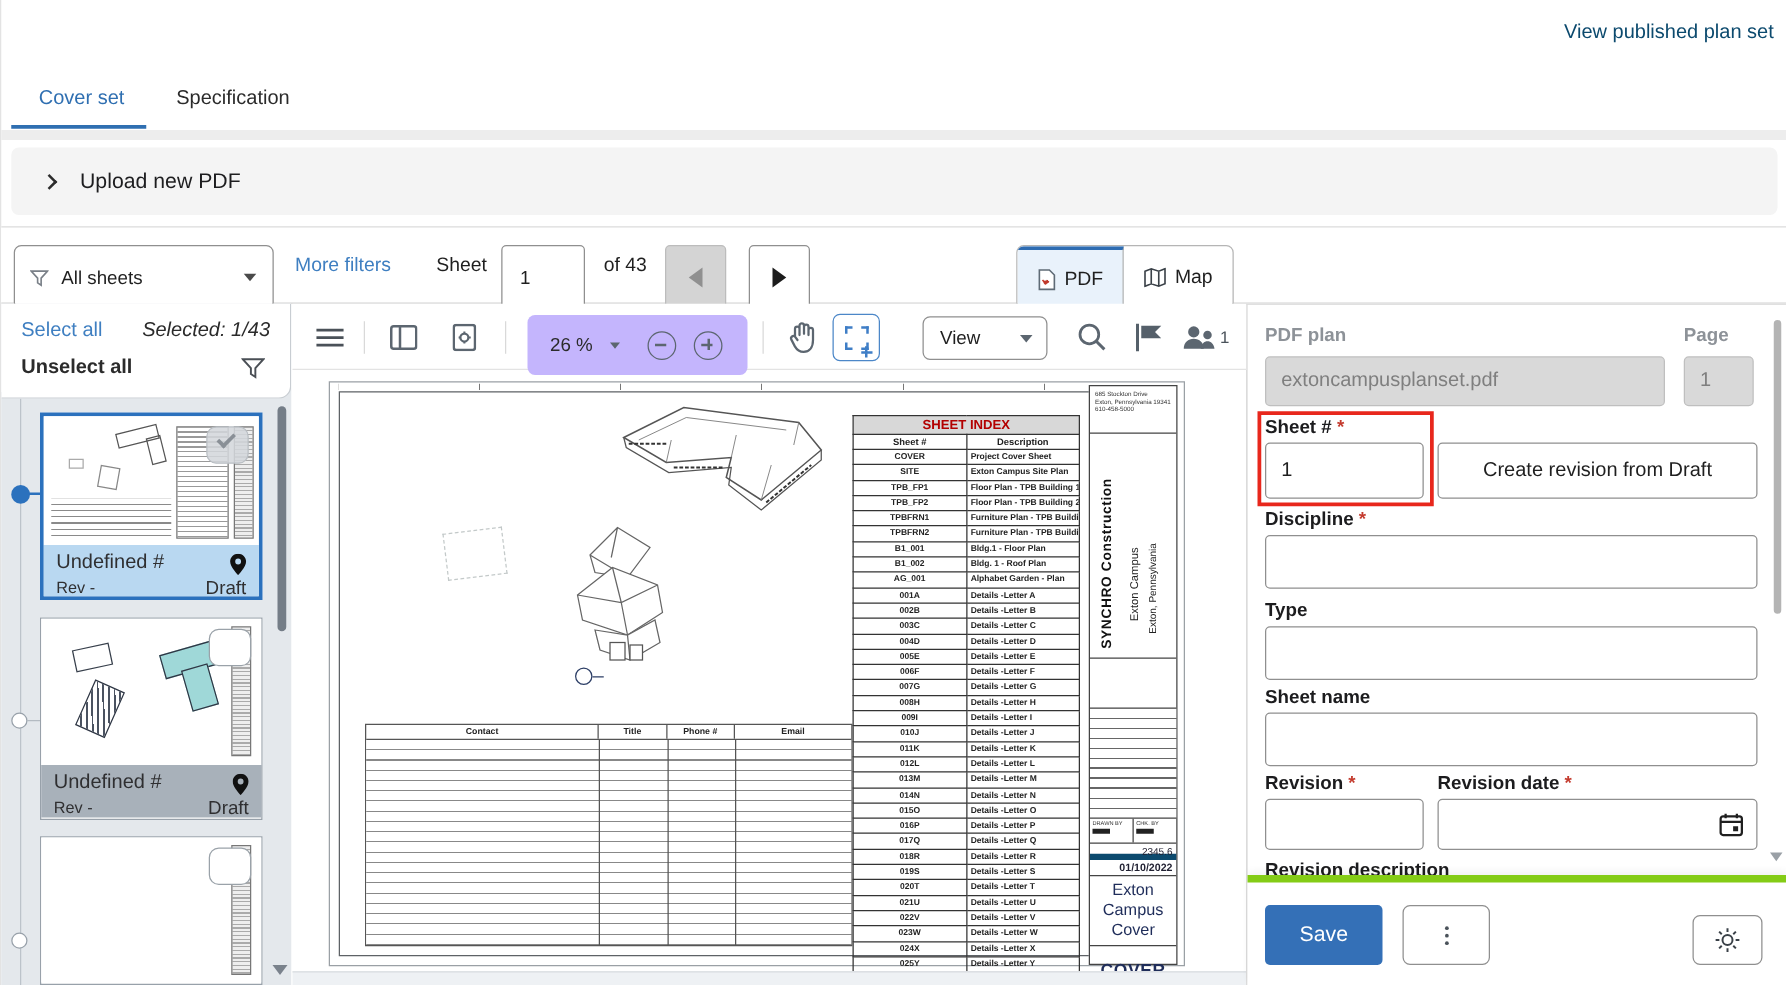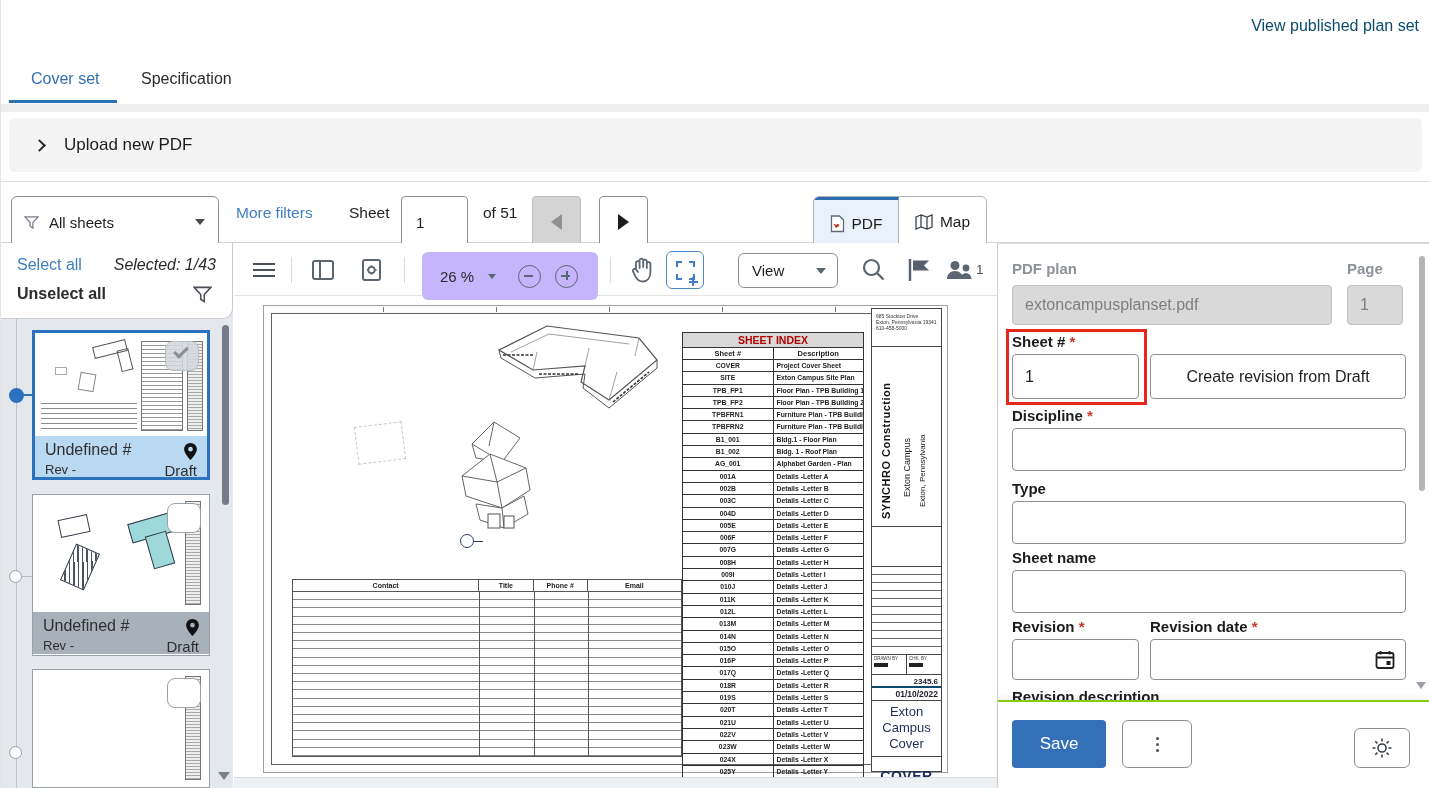--- a/index.html
+++ b/index.html
@@ -139,21 +139,21 @@
   .ts-firm .firm { left:8px; top:172px; font-size:11px; font-weight:700; letter-spacing:.5px; color:#111; }
   .ts-firm .proj { left:30px; top:150px; font-size:9px; color:#222; }
   .ts-firm .loc  { left:46px; top:160px; font-size:8px; color:#222; }
   .ts-empty { height:40px; border-bottom:1px solid #444; }
   .ts-revs { height:88px; border-bottom:1px solid #444;
     background:repeating-linear-gradient(#fff 0 7px, #666 7px 8px); }
   .ts-sign { height:20px; border-bottom:1px solid #444; display:flex; }
   .ts-sign div { flex:1; border-right:1px solid #444; font-size:4.5px; padding:1px 2px; color:#333; }
   .ts-sign div:last-child { border-right:none; }
   .ts-sign b { display:block; width:14px; height:4px; background:#222; margin-top:2px; }
-  .ts-num { height:13px; border-bottom:2px solid #0c4a6e; font-size:8px; font-weight:700; color:#223;
+  .ts-num { height:13px; border-bottom:5px solid #0c4a6e; font-size:8px; font-weight:400; color:#223;
     text-align:right; padding-right:3px; line-height:13px; }
   .ts-date { height:13px; border-bottom:1px solid #444; font-size:8.5px; font-weight:700; color:#223;
     text-align:right; padding-right:3px; line-height:12px; }
   .ts-title { height:56px; border-bottom:1px solid #444; color:#1f2d5a; font-size:13px; text-align:center;
     padding-top:3px; line-height:16px; }
   .ts-no { height:34px; color:#1f2d5a; font-size:14px; font-weight:700; text-align:center; line-height:38px; letter-spacing:.5px; }
 
   .faint-plan { position:absolute; left:92px; top:118px; width:48px; height:38px; border:1px dashed #566;
     opacity:.35; transform:rotate(-7deg); }
   .circle-sym { position:absolute; left:196px; top:228px; width:14px; height:14px; border:1.5px solid #2c3e66;
@@ -168,21 +168,21 @@
   .req::after { content:" *"; color:#c43b2e; font-weight:700; }
   .ip { border:1px solid #8f8f8f; border-radius:4px; font-size:16px; color:#1f1f1f; padding-left:12px;
     background:#fff; font-family:"Liberation Sans", sans-serif; }
   .ip:disabled { background:#d9d9d9; border-color:#bfbfbf; color:#7f7f7f; }
   .abs { position:absolute; }
   .btn-outline { border:1px solid #8f8f8f; border-radius:4px; background:#fff; font-size:16px; color:#1f1f1f;
     cursor:pointer; font-family:"Liberation Sans", sans-serif; }
   .red-box { position:absolute; left:8px; top:85px; width:141px; height:76px; border:3px solid #e8271c;
     pointer-events:none; z-index:5; }
   .rp-footer { position:absolute; left:0; bottom:0; width:432px; height:88px; background:#fff;
-    border-top:2px solid #84cc16; box-shadow:0 -3px 6px rgba(0,0,0,.05); z-index:4;margin-top:12px; }
+    border-top:6px solid #84cc16; box-shadow:0 -3px 6px rgba(0,0,0,.05); z-index:4;margin-top:12px; }
   .save-btn { position:absolute; left:14px; top:18px; width:94px; height:48px; background:#3470b7; color:#fff;
     font-size:17px; border:none; border-radius:4px; cursor:pointer; font-family:"Liberation Sans", sans-serif; }
   .kebab-btn { position:absolute; left:124px; top:18px; width:70px; height:48px; border-radius:6px; }
   .kebab { width:3px; height:3px; border-radius:50%; background:#4a525a; box-shadow:0 -6px 0 #4a525a, 0 6px 0 #4a525a; }
   .sun-btn { position:absolute; left:356px; top:26px; width:56px; height:40px; border-radius:6px; }
   .rp-scroll { position:absolute; right:5px; top:12px; width:6px; height:235px; background:#b4b4b4; border-radius:3px; }
   .rp-arrow { position:absolute; right:4px; top:438px; width:0; height:0;
     border-left:5px solid transparent; border-right:5px solid transparent; border-top:7px solid #9aa0a6; }
 
   svg { display:block; }
@@ -208,21 +208,21 @@
     <div class="ctl select-box">
       <svg width="15" height="15" viewBox="0 0 16 16" style="margin-left:12px;">
         <path d="M1 2 h14 l-5.5 6 v6 l-3 -2 v-4 z" fill="none" stroke="#7a8088" stroke-width="1.4"></path>
       </svg>
       <span class="txt">All sheets</span>
       <span class="caret-down"></span>
     </div>
     <div class="ctl link-blue" style="left:235px; top:22px; height:auto;">More filters</div>
     <div class="ctl plain-lbl" style="left:348px; top:22px; height:auto;">Sheet</div>
     <input class="ctl sheet-input" value="1" style="">
-    <div class="ctl plain-lbl" style="left:482px; top:22px; height:auto;">of 51</div>
+    <div class="ctl plain-lbl" style="left:482px; top:22px; height:auto;">of 43</div>
     <div class="ctl nav-btn nav-prev">
       <span class="tri-left"></span>
     </div>
     <div class="ctl nav-btn nav-next">
       <span class="tri-right"></span>
     </div>
     <div class="ctl segment">
       <div class="seg-item seg-pdf">
         <svg width="15" height="18" viewBox="0 0 15 18">
           <path d="M1.5 1 h8 l4 4 v11.5 h-12 z" fill="#fff" stroke="#5f6b76" stroke-width="1.3"></path>

